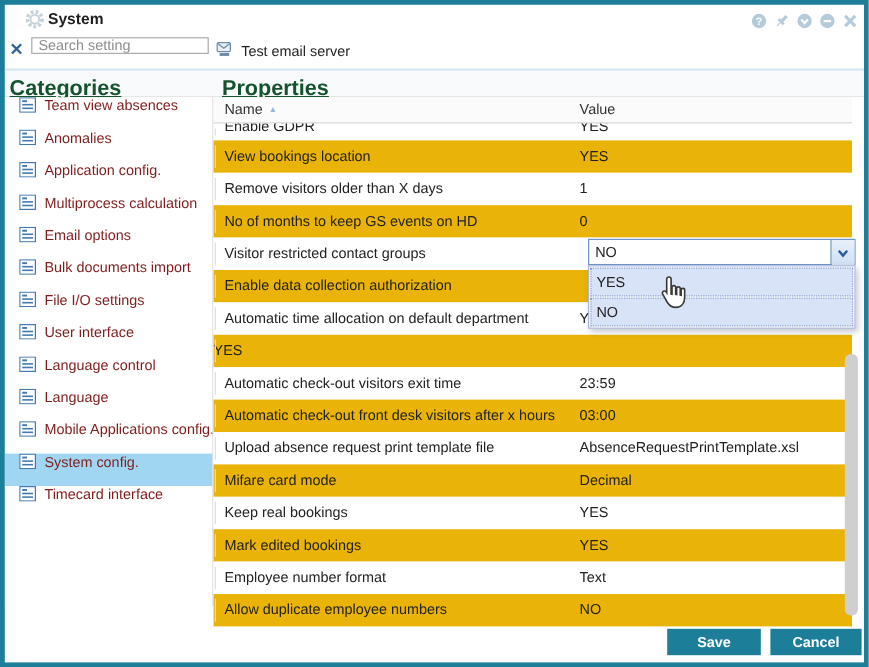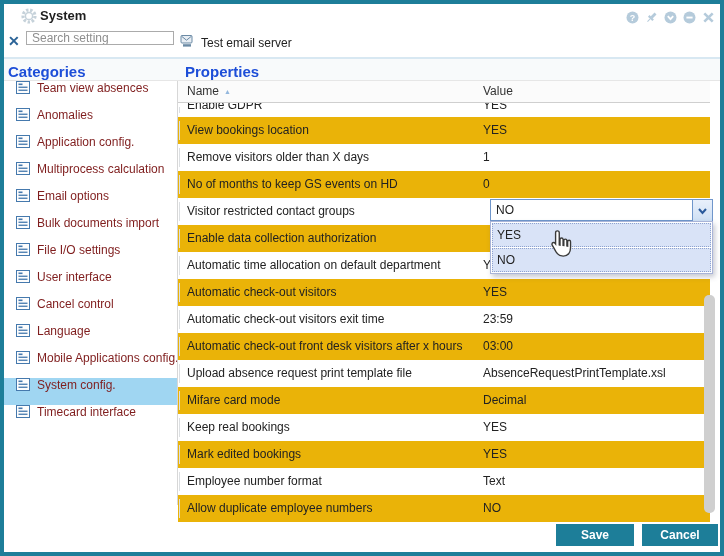--- a/index.html
+++ b/index.html
@@ -21,21 +21,21 @@
   .search-input { position:absolute; left:22px; top:3px; width:148px; height:14px;
                   border:1px solid #ababab; font-size:12px; padding:0 5px; color:#333;
                   font-family:"Liberation Sans", sans-serif; }
   .search-input::placeholder { color:#8e8e8e; }
   .test-email { position:absolute; left:176px; top:0; height:29px; display:flex;
                 align-items:center; gap:6px; color:#222; cursor:default; }
 
   
   .section-headers { position:absolute; left:0; top:53px; right:0; height:24px;
                      background:#f8fafb; border-top:2px solid #d8e8f2; border-bottom:1px solid #e6e6e6; }
-  .hdr { position:absolute; top:4px; font-size:15px; font-weight:bold; color:#1d4ed8; }
+  .hdr { position:absolute; top:4px; font-size:18px; font-weight:bold; color:#14532d;text-decoration:underline; }
   .hdr-cat { left:4px; }
   .hdr-prop { left:181px; }
 
   
   .sidebar { position:absolute; left:0; top:77px; width:173px; height:424px; background:#fff; }
   .side-item { height:27px; display:flex; align-items:flex-start; gap:7px; padding-left:12px;
                color:#7f1d1d; cursor:default; }
   .side-item.selected { background:#a0d6f2; }
   .side-item .lbl { white-space:nowrap; }
   .vsep { position:absolute; left:173px; top:77px; width:1px; height:424px; background:#d7d7d7; }
@@ -223,21 +223,21 @@
           </svg></span>
       <span class="lbl">User interface</span>
     </div>
     <div class="side-item">
       <span><svg width="14" height="13">
             <rect x="0.5" y="0.5" width="13" height="12" fill="#fdfdfd" stroke="#4579ad"></rect>
             <rect x="2.5" y="2.5" width="4" height="1.6" fill="#4579ad"></rect>
             <rect x="2.5" y="5.6" width="9" height="1.3" fill="#4579ad"></rect>
             <rect x="2.5" y="8.6" width="9" height="1.3" fill="#4579ad"></rect>
           </svg></span>
-      <span class="lbl">Cancel control</span>
+      <span class="lbl">Language control</span>
     </div>
     <div class="side-item">
       <span><svg width="14" height="13">
             <rect x="0.5" y="0.5" width="13" height="12" fill="#fdfdfd" stroke="#4579ad"></rect>
             <rect x="2.5" y="2.5" width="4" height="1.6" fill="#4579ad"></rect>
             <rect x="2.5" y="5.6" width="9" height="1.3" fill="#4579ad"></rect>
             <rect x="2.5" y="8.6" width="9" height="1.3" fill="#4579ad"></rect>
           </svg></span>
       <span class="lbl">Language</span>
     </div>
@@ -317,21 +317,20 @@
 
       <div class="prow alt">
         <div class="cell name">Enable data collection authorization</div>
         <div class="cell value"></div>
       </div>
       <div class="prow">
         <div class="cell name">Automatic time allocation on default department</div>
         <div class="cell value">YES</div>
       </div>
       <div class="prow alt">
-        <div class="cell name">Automatic check-out visitors</div>
         <div class="cell value">YES</div>
       </div>
       <div class="prow">
         <div class="cell name">Automatic check-out visitors exit time</div>
         <div class="cell value">23:59</div>
       </div>
       <div class="prow alt">
         <div class="cell name">Automatic check-out front desk visitors after x hours</div>
         <div class="cell value">03:00</div>
       </div>

